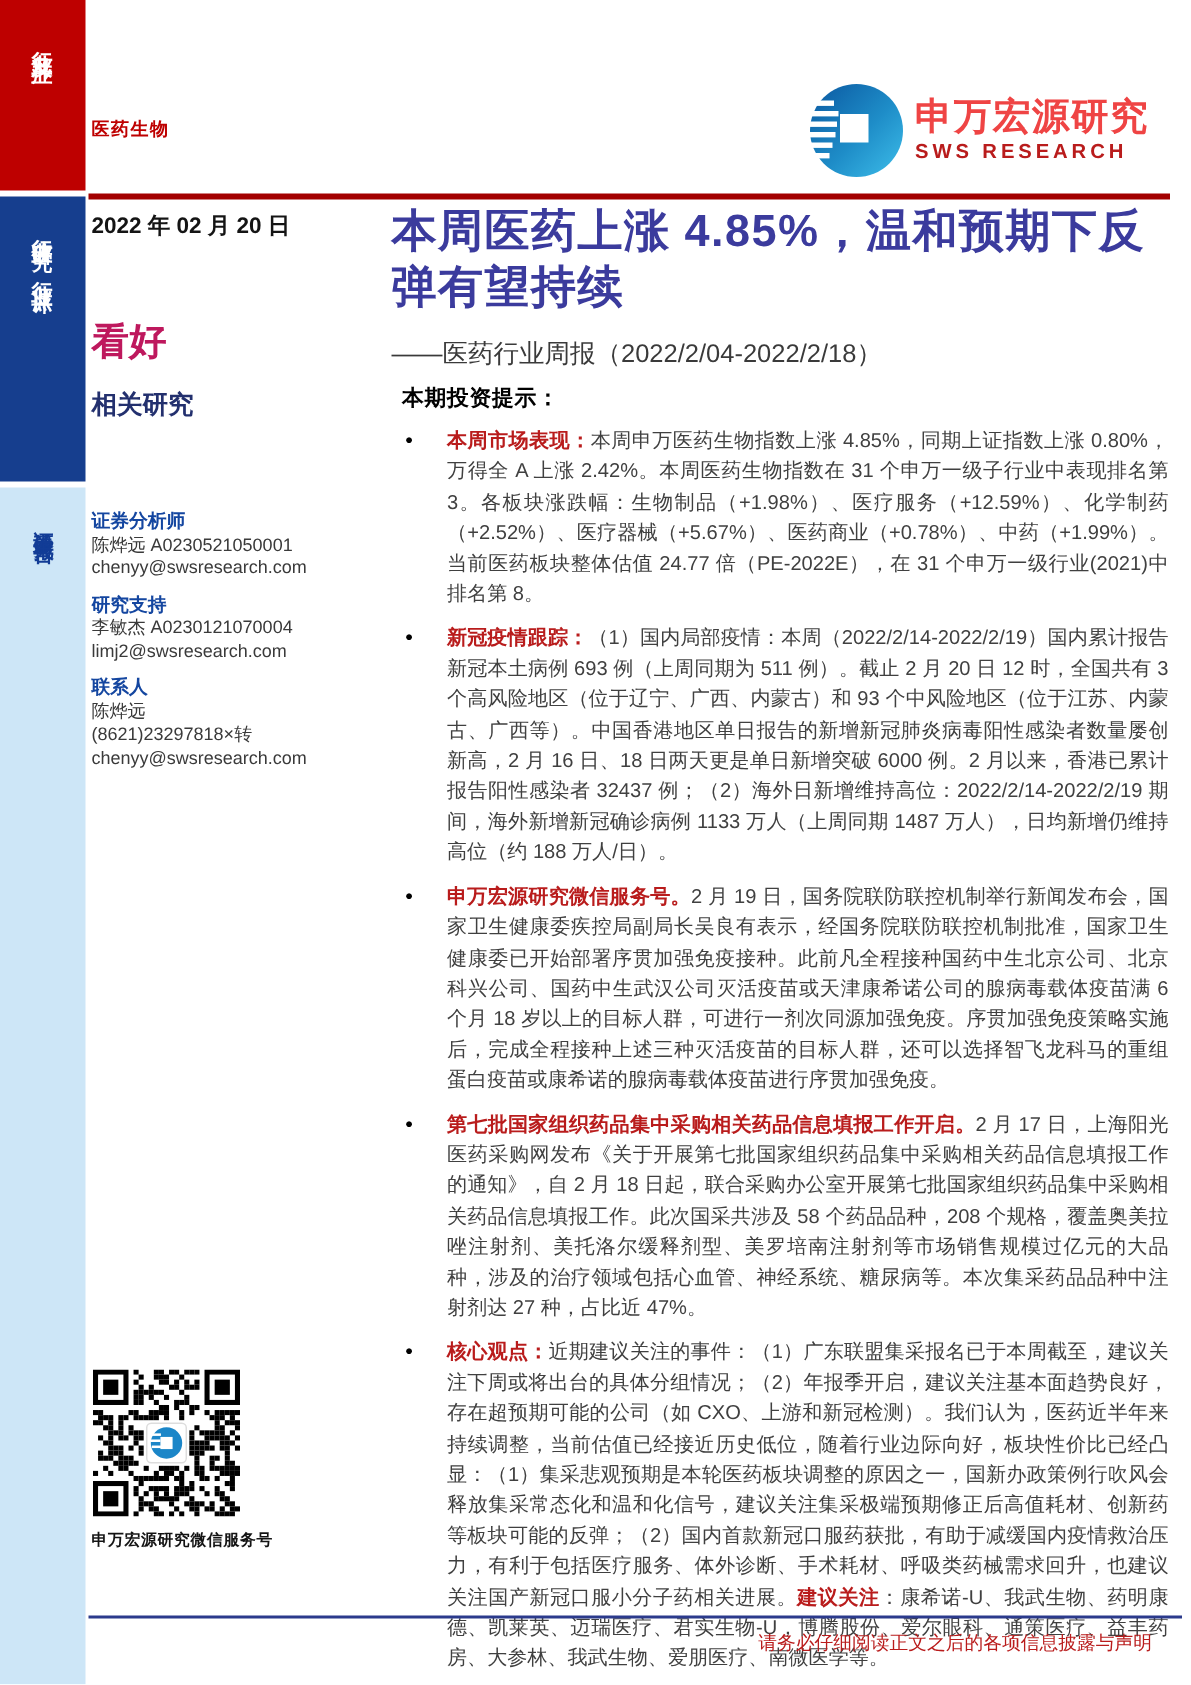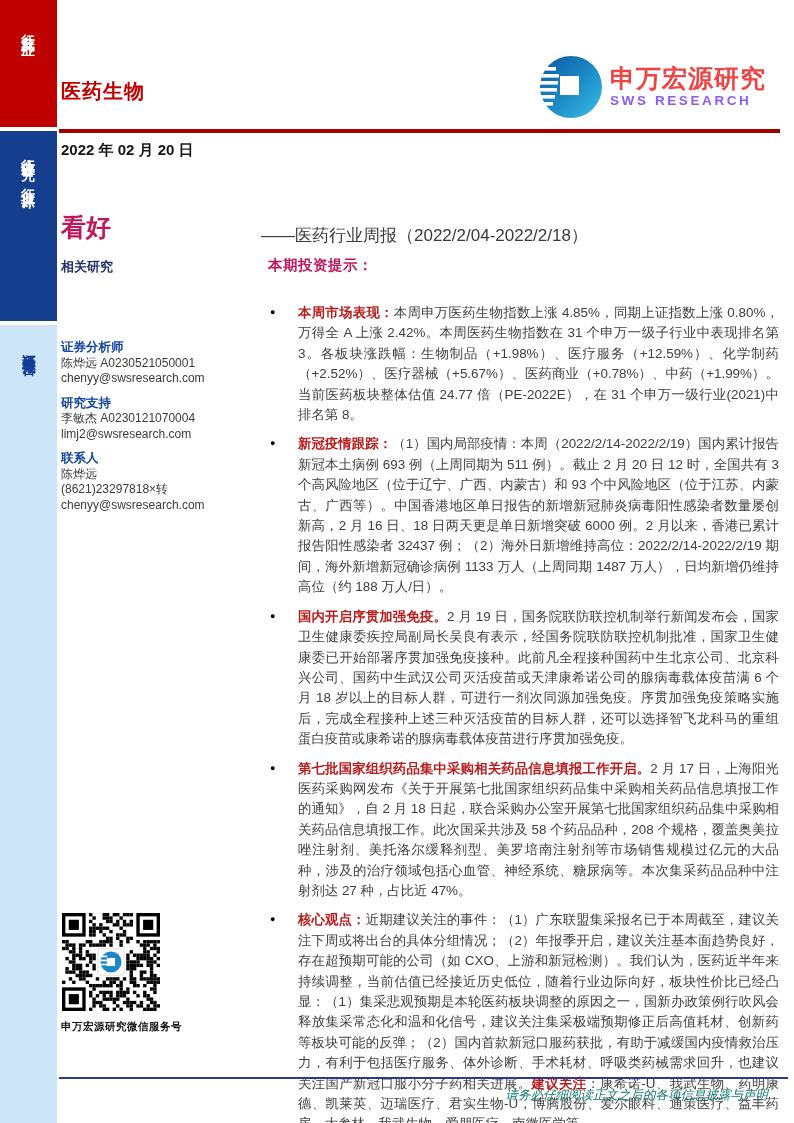--- a/index.html
+++ b/index.html
@@ -11,54 +11,54 @@
   .band { position:absolute; left:0; width:57px; display:flex; justify-content:center; }
   .band span { writing-mode:vertical-rl; text-orientation:upright; font-weight:bold; }
   .band-red   { top:0;     height:127px; background:#BE0000; }
   .band-red span   { color:#fff;    font-size:14px; letter-spacing:2px; margin-top:23px; }
   .band-blue  { top:131px; height:190px; background:#163E8E; }
   .band-blue span  { color:#fff;    font-size:14px; letter-spacing:2.5px; margin-top:17px; }
   .band-light { top:325px; height:798px; background:#CDE6F7; }
   .band-light span { color:#123C96; font-size:13.5px; letter-spacing:1.5px; margin-top:18px; }
 
   
-  .industry { position:absolute; left:61px; top:78px; font-size:20px; font-weight:bold; color:#BE0000; letter-spacing:1px; }
+  .industry { position:absolute; left:61px; top:78px; font-size:12px; font-weight:bold; color:#BE0000; letter-spacing:1px; }
   .logo { position:absolute; left:537px; top:54px; display:flex; align-items:center; gap:7px; }
   .logo-text { display:flex; flex-direction:column; line-height:1; }
   .logo-cn { font-size:25px; font-weight:bold; color:#ef4444; letter-spacing:1px; }
-  .logo-en { font-size:13.5px; font-weight:bold; color:#8b5cf6; letter-spacing:2.6px; margin-top:3px; }
+  .logo-en { font-size:13.5px; font-weight:bold; color:#b91c1c; letter-spacing:2.6px; margin-top:3px; }
   .red-rule { position:absolute; left:59px; top:129px; width:721px; height:4px; background:#A30000; }
   .date { position:absolute; left:61px; top:141px; font-size:15px; font-weight:bold; color:#141414; }
 
   .title { position:absolute; left:261px; top:136px; width:520px; font-size:30px; line-height:37px;
            font-weight:bold; color:#3B3B9D; letter-spacing:1px; }
   .subtitle { position:absolute; left:261px; top:224px; width:520px; font-size:17px; color:#3A3A3A; }
 
   .rating  { position:absolute; left:61px; top:211px; font-size:25px; font-weight:bold; color:#be185d; }
-  .related { position:absolute; left:61px; top:258px; font-size:13px; font-weight:bold; color:#23306E; }
+  .related { position:absolute; left:61px; top:258px; font-size:17px; font-weight:bold; color:#23306E; }
 
   
   .analysts { position:absolute; left:61px; top:340px; width:197px; font-size:12px; line-height:15.5px; color:#3A3A3A; }
   .a-group { margin-bottom:9px; }
   .a-label { color:#1446A0; font-weight:bold; font-size:12.5px; }
   .a-line  { word-break:break-all; }
 
   
   .main { position:absolute; left:268px; top:256px; width:511px; }
-  .tips { font-size:14.5px; font-weight:bold; color:#be185d; margin-bottom:28px; letter-spacing:0.5px; }
+  .tips { font-size:14.5px; font-weight:bold; color:#000000; margin-bottom:9px; letter-spacing:0.5px; }
   .bullet { position:relative; padding-left:30px; margin-bottom:9px; }
   .bullet::before { content:"●"; position:absolute; left:2px; top:4px; font-size:9px; color:#000; }
   .bullet p { font-size:13.4px; line-height:20.4px; color:#404040; text-align:justify; }
   .bullet b { color:#b91c1c; }
 
   
   .qr { position:absolute; left:62px; top:913px; width:98px; height:98px; background:#fff; }
   .qr-caption { position:absolute; left:61px; top:1020px; font-size:10.5px; font-weight:bold; color:#141414; letter-spacing:0.5px; }
   .footer-rule { position:absolute; left:59px; top:1077px; width:729px; height:2px; background:#2B3A8C; }
-  .footer-text { position:absolute; right:26px; top:1087px; font-size:12.5px; color:#0f766e;font-style:italic; }
+  .footer-text { position:absolute; right:26px; top:1087px; font-size:12.5px; color:#b91c1c; }
 </style>
 </head>
 <body>
 
 <div class="page">
 
   <div class="band band-red">
     <span>行业及产业</span>
   </div>
   <div class="band band-blue">
@@ -92,20 +92,21 @@
     </svg>
     <div class="logo-text">
       <div class="logo-cn">申万宏源研究</div>
       <div class="logo-en">SWS RESEARCH</div>
     </div>
   </div>
 
   <div class="red-rule"></div>
 
   <div class="date">2022 年 02 月 20 日</div>
+  <h1 class="title">本周医药上涨 4.85%，温和预期下反弹有望持续</h1>
   <div class="subtitle">——医药行业周报（2022/2/04-2022/2/18）</div>
 
   <div class="rating">看好</div>
   <div class="related">相关研究</div>
 
   <div class="analysts">
     <div class="a-group">
       <div class="a-label">证券分析师</div>
       <div class="a-line">陈烨远 A0230521050001</div>
       <div class="a-line">chenyy@swsresearch.com</div>
@@ -126,21 +127,21 @@
   <div class="main">
     <div class="tips">本期投资提示：</div>
 
     <div class="bullet">
       <p><b>本周市场表现：</b><span>本周申万医药生物指数上涨 4.85%，同期上证指数上涨 0.80%，万得全 A 上涨 2.42%。本周医药生物指数在 31 个申万一级子行业中表现排名第 3。各板块涨跌幅：生物制品（+1.98%）、医疗服务（+12.59%）、化学制药（+2.52%）、医疗器械（+5.67%）、医药商业（+0.78%）、中药（+1.99%）。当前医药板块整体估值 24.77 倍（PE-2022E），在 31 个申万一级行业(2021)中排名第 8。</span></p>
     </div>
     <div class="bullet">
       <p><b>新冠疫情跟踪：</b><span>（1）国内局部疫情：本周（2022/2/14-2022/2/19）国内累计报告新冠本土病例 693 例（上周同期为 511 例）。截止 2 月 20 日 12 时，全国共有 3 个高风险地区（位于辽宁、广西、内蒙古）和 93 个中风险地区（位于江苏、内蒙古、广西等）。中国香港地区单日报告的新增新冠肺炎病毒阳性感染者数量屡创新高，2 月 16 日、18 日两天更是单日新增突破 6000 例。2 月以来，香港已累计报告阳性感染者 32437 例；（2）海外日新增维持高位：2022/2/14-2022/2/19 期间，海外新增新冠确诊病例 1133 万人（上周同期 1487 万人），日均新增仍维持高位（约 188 万人/日）。</span></p>
     </div>
     <div class="bullet">
-      <p><b>国内开启序贯加强免疫。</b><span>2 月 19 日，国务院联防联控机制举行新闻发布会，国家卫生健康委疾控局副局长吴良有表示，经国务院联防联控机制批准，国家卫生健康委已开始部署序贯加强免疫接种。此前凡全程接种国药中生北京公司、北京科兴公司、国药中生武汉公司灭活疫苗或天津康希诺公司的腺病毒载体疫苗满 6 个月 18 岁以上的目标人群，可进行一剂次同源加强免疫。序贯加强免疫策略实施后，完成全程接种上述三种灭活疫苗的目标人群，还可以选择智飞龙科马的重组蛋白疫苗或康希诺的腺病毒载体疫苗进行序贯加强免疫。</span></p>
+      <p><b>申万宏源研究微信服务号。</b><span>2 月 19 日，国务院联防联控机制举行新闻发布会，国家卫生健康委疾控局副局长吴良有表示，经国务院联防联控机制批准，国家卫生健康委已开始部署序贯加强免疫接种。此前凡全程接种国药中生北京公司、北京科兴公司、国药中生武汉公司灭活疫苗或天津康希诺公司的腺病毒载体疫苗满 6 个月 18 岁以上的目标人群，可进行一剂次同源加强免疫。序贯加强免疫策略实施后，完成全程接种上述三种灭活疫苗的目标人群，还可以选择智飞龙科马的重组蛋白疫苗或康希诺的腺病毒载体疫苗进行序贯加强免疫。</span></p>
     </div>
     <div class="bullet">
       <p><b>第七批国家组织药品集中采购相关药品信息填报工作开启。</b><span>2 月 17 日，上海阳光医药采购网发布《关于开展第七批国家组织药品集中采购相关药品信息填报工作的通知》，自 2 月 18 日起，联合采购办公室开展第七批国家组织药品集中采购相关药品信息填报工作。此次国采共涉及 58 个药品品种，208 个规格，覆盖奥美拉唑注射剂、美托洛尔缓释剂型、美罗培南注射剂等市场销售规模过亿元的大品种，涉及的治疗领域包括心血管、神经系统、糖尿病等。本次集采药品品种中注射剂达 27 种，占比近 47%。</span></p>
     </div>
     <div class="bullet">
       <p><b>核心观点：</b><span>近期建议关注的事件：（1）广东联盟集采报名已于本周截至，建议关注下周或将出台的具体分组情况；（2）年报季开启，建议关注基本面趋势良好，存在超预期可能的公司（如 CXO、上游和新冠检测）。我们认为，医药近半年来持续调整，当前估值已经接近历史低位，随着行业边际向好，板块性价比已经凸显：（1）集采悲观预期是本轮医药板块调整的原因之一，国新办政策例行吹风会释放集采常态化和温和化信号，建议关注集采极端预期修正后高值耗材、创新药等板块可能的反弹；（2）国内首款新冠口服药获批，有助于减缓国内疫情救治压力，有利于包括医疗服务、体外诊断、手术耗材、呼吸类药械需求回升，也建议关注国产新冠口服小分子药相关进展。</span><b>建议关注</b><span>：康希诺-U、我武生物、药明康德、凯莱英、迈瑞医疗、君实生物-U，博腾股份、爱尔眼科、通策医疗、益丰药房、大参林、我武生物、爱朋医疗、南微医学等。</span></p>
     </div>
 
   </div>
 

